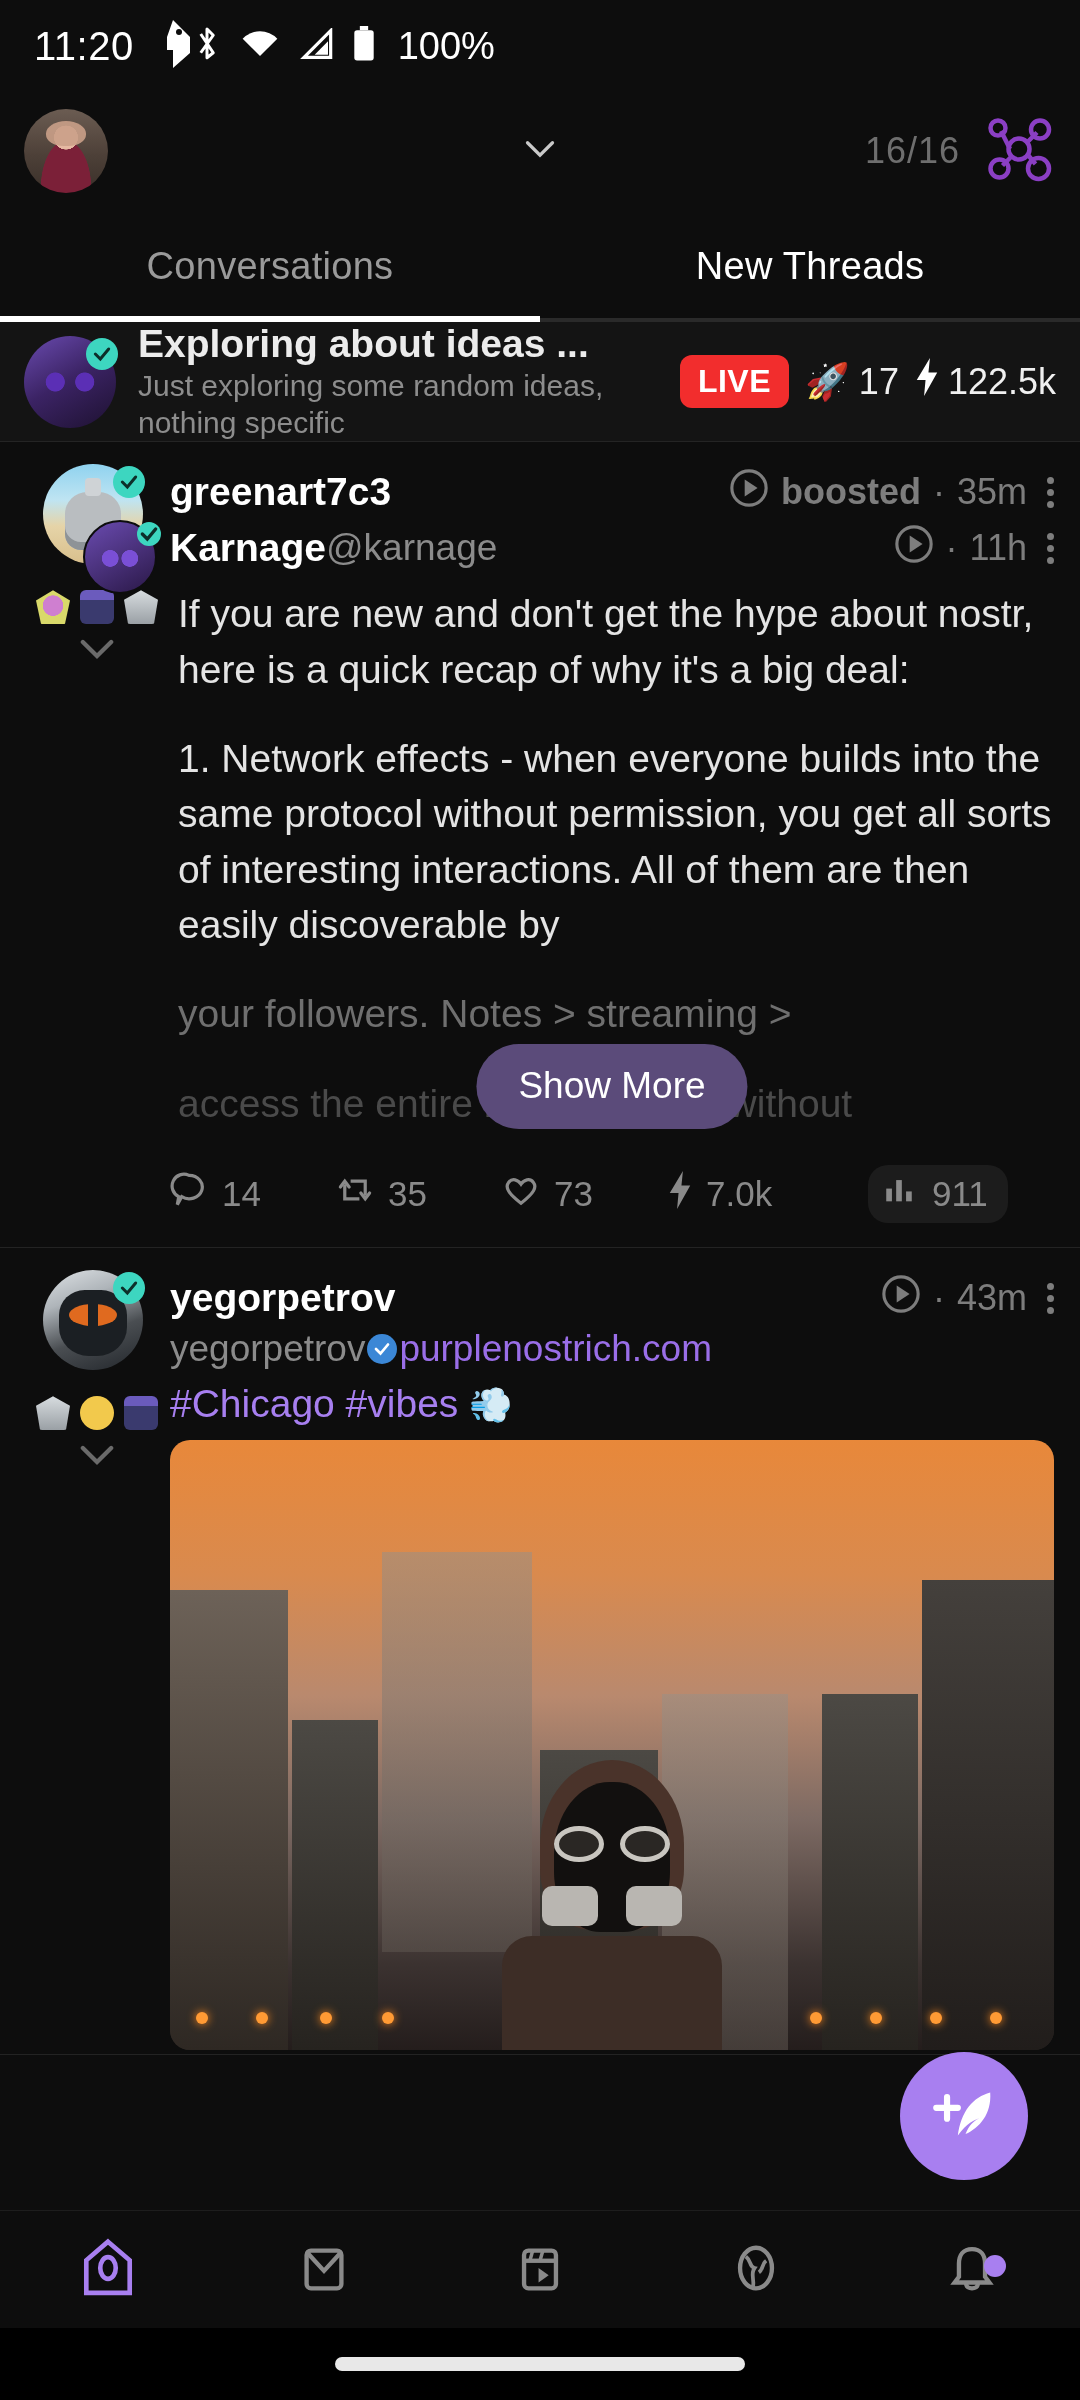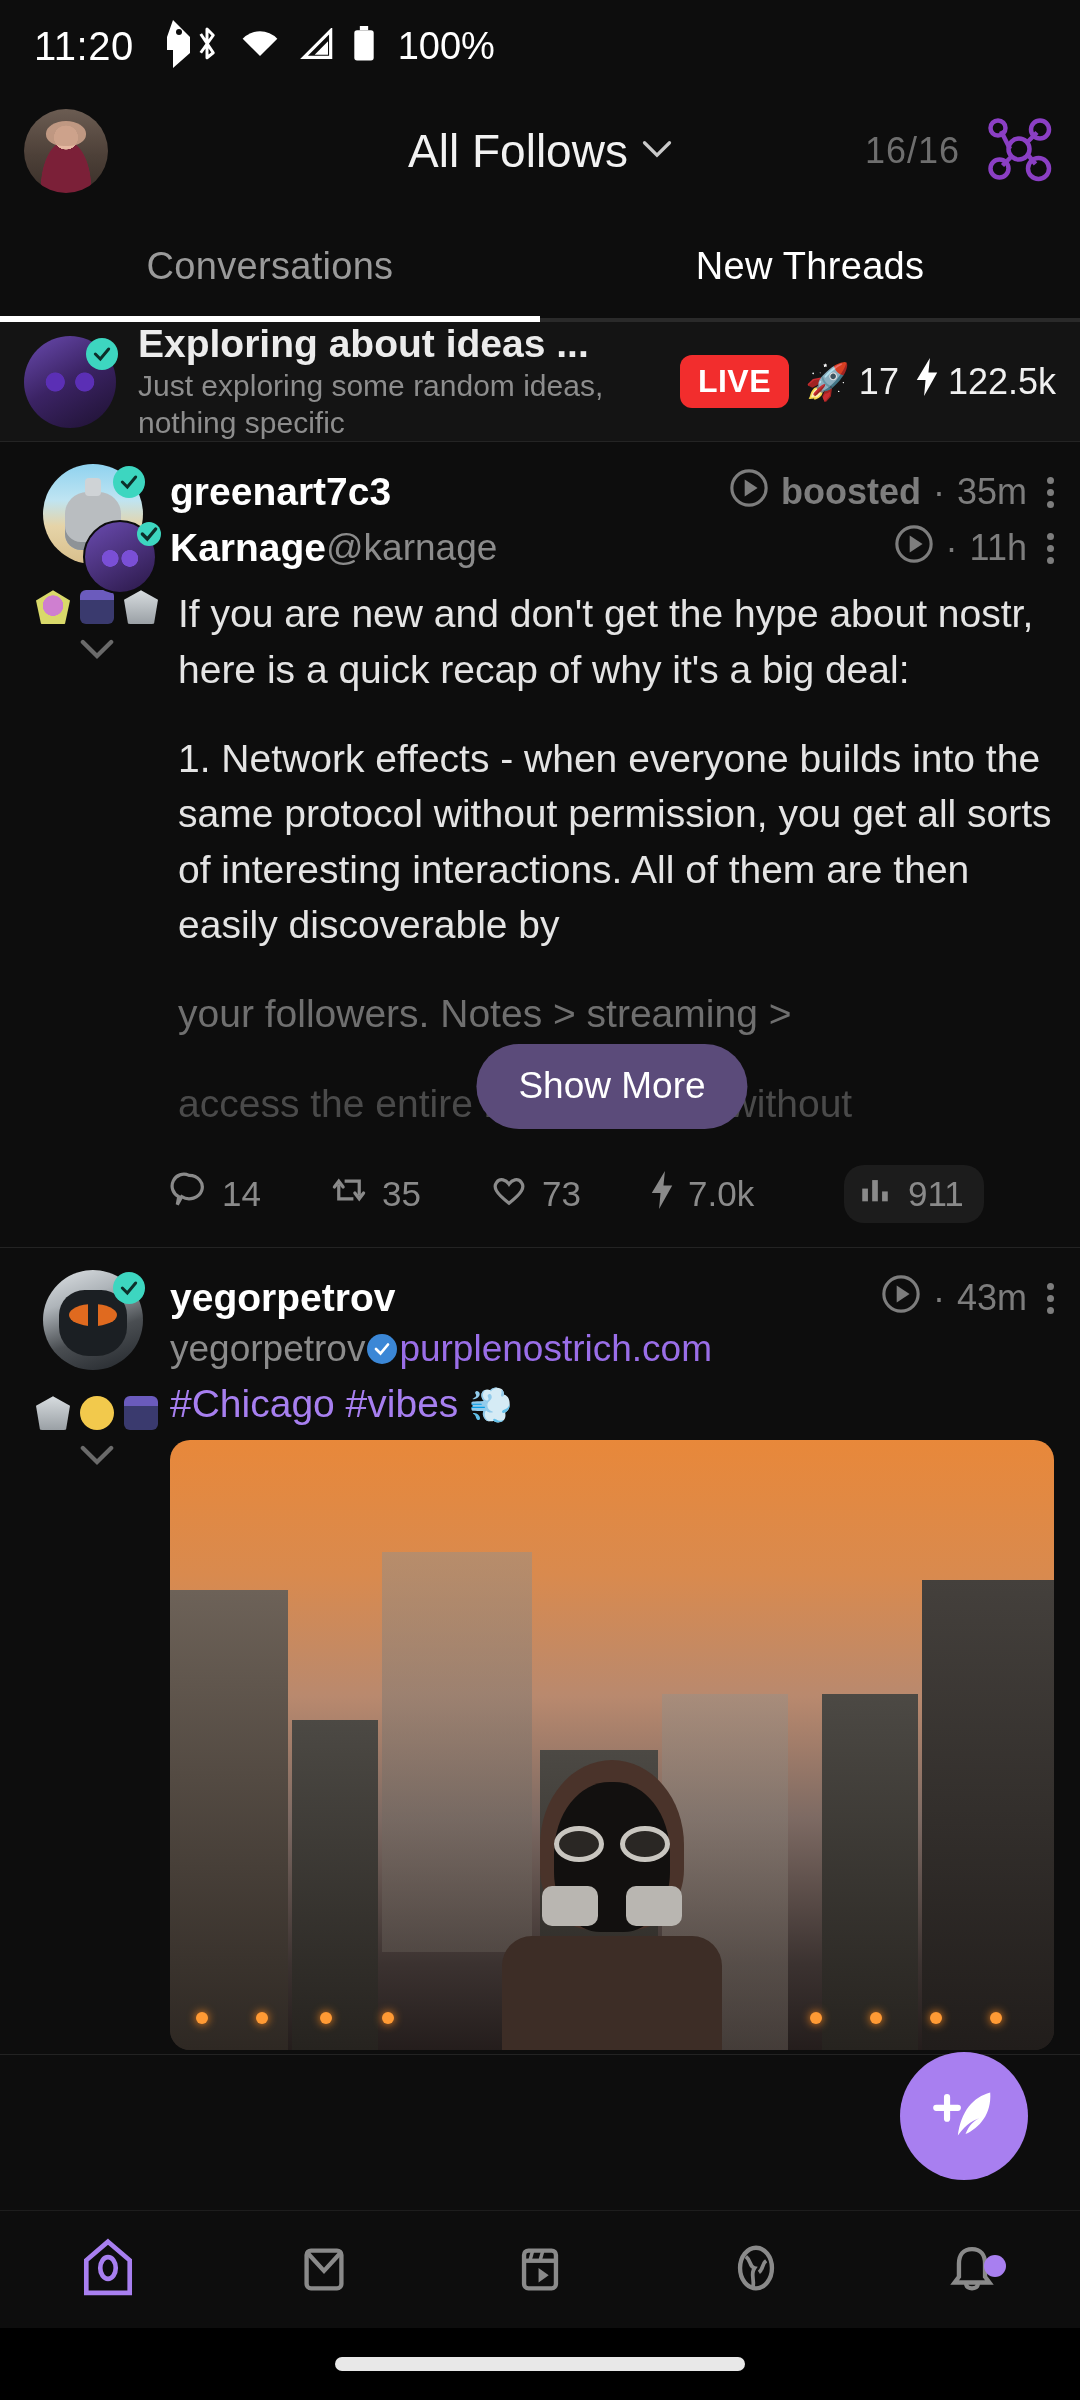--- a/index.html
+++ b/index.html
@@ -154,21 +154,21 @@
   .post-text p:last-child { margin-bottom:0; }
   .fade-wrap { position:relative; }
   .faded-1 { color:#6f6f6f; }
   .faded-2 { color:#4a4a4a; }
   .showmore {
     position:absolute; left:50%; top:58px; transform:translateX(-50%);
     background:#5b4b7a; color:#fff; font-size:37px;
     padding:16px 42px; border-radius:60px; white-space:nowrap;
   }
 
-  .actionbar { display:flex; align-items:center; gap:8px; margin-top:26px; padding-bottom:20px; }
+  .actionbar { display:flex; align-items:center; gap:14px; margin-top:26px; padding-bottom:20px; }
   .act { display:flex; align-items:center; gap:14px; color:#8a8a8a; font-size:35px; min-width:152px; }
   .act.zap { min-width:186px; }
   .act.stats {
     background:#1c1c1c; border-radius:20px; padding:8px 20px 8px 14px; min-width:0; gap:16px;
   }
 
   .nip05-row { display:flex; align-items:center; font-size:37px; margin-top:2px; }
   .nip-user { color:#8b8b8b; }
   .nip-badge { width:30px; height:30px; border-radius:50%; background:#3b87d6; display:inline-flex; align-items:center; justify-content:center; margin:0 2px; }
   .nip-badge svg { width:18px; height:18px; }
@@ -249,21 +249,20 @@
             <rect x="1" y="3" width="14" height="22" rx="2" fill="#fff"></rect>
           </svg>
       </span>
       <span class="sb-batt-text">100%</span>
     </div>
   </div>
 
   <div class="header">
     <div class="avatar-top"></div>
     <div class="header-center">
-      <span class="header-title">All Follows</span>
       <span class="chev-down">
         <svg width="30" height="20" viewBox="0 0 24 14">
             <path d="M2 2 L12 12 L22 2" stroke="#c9c9c9" stroke-width="2.6" fill="none" stroke-linecap="round"></path>
           </svg>
       </span>
     </div>
     <div class="header-right">
       <span class="relay-count">16/16</span>
       <span>
         <svg width="66" height="66" viewBox="0 0 44 44">

